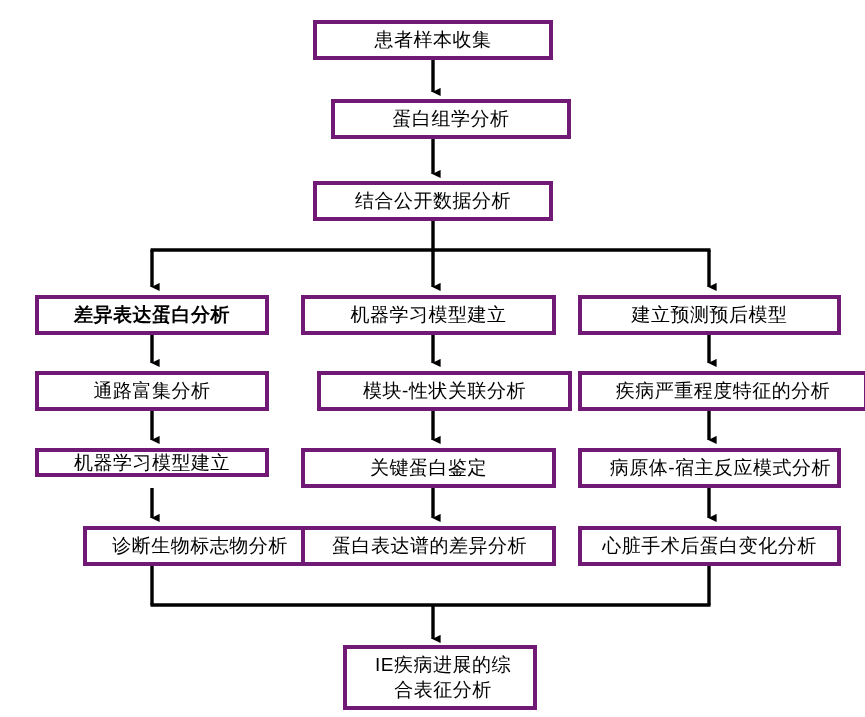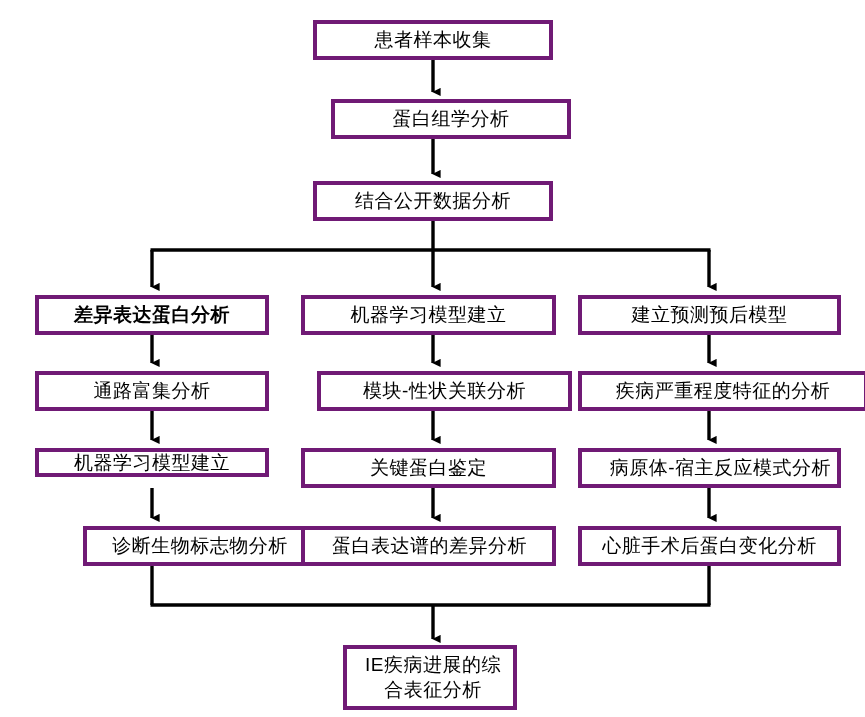--- a/index.html
+++ b/index.html
@@ -143,18 +143,18 @@
   </div>
 
   <div class="node" style="left:578px; top:448px; width:263px; height:40px;justify-content:flex-end;">
     <span>病原体-宿主反应模式分析</span>
   </div>
 
   <div class="node" style="left:578px; top:526px; width:263px; height:40px;text-align:center;">
     <span>心脏手术后蛋白变化分析</span>
   </div>
 
-  <div class="node two-line" style="left:343px; top:645px; width:174px; height:65px; flex-direction:column;padding-left:12px;">
+  <div class="node two-line" style="left:343px; top:645px; width:194px; height:65px; flex-direction:column;padding-left:12px;">
     <span>IE疾病进展的综</span>
     <span>合表征分析</span>
   </div>
 
 </div>
 
 </body></html>

